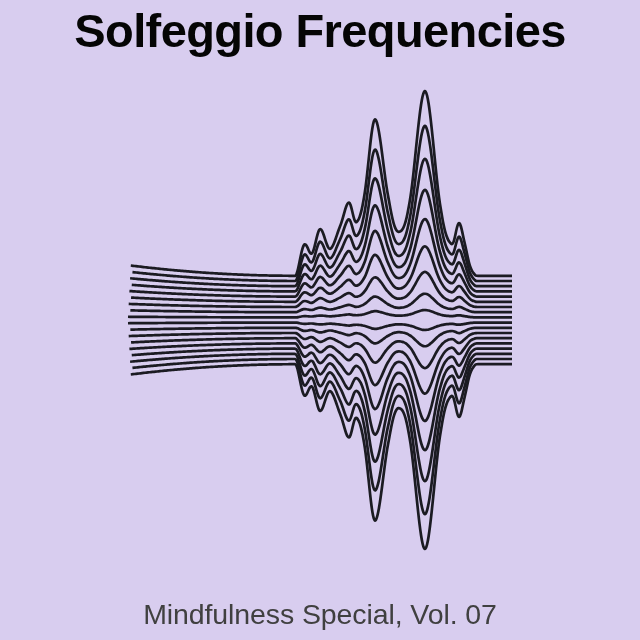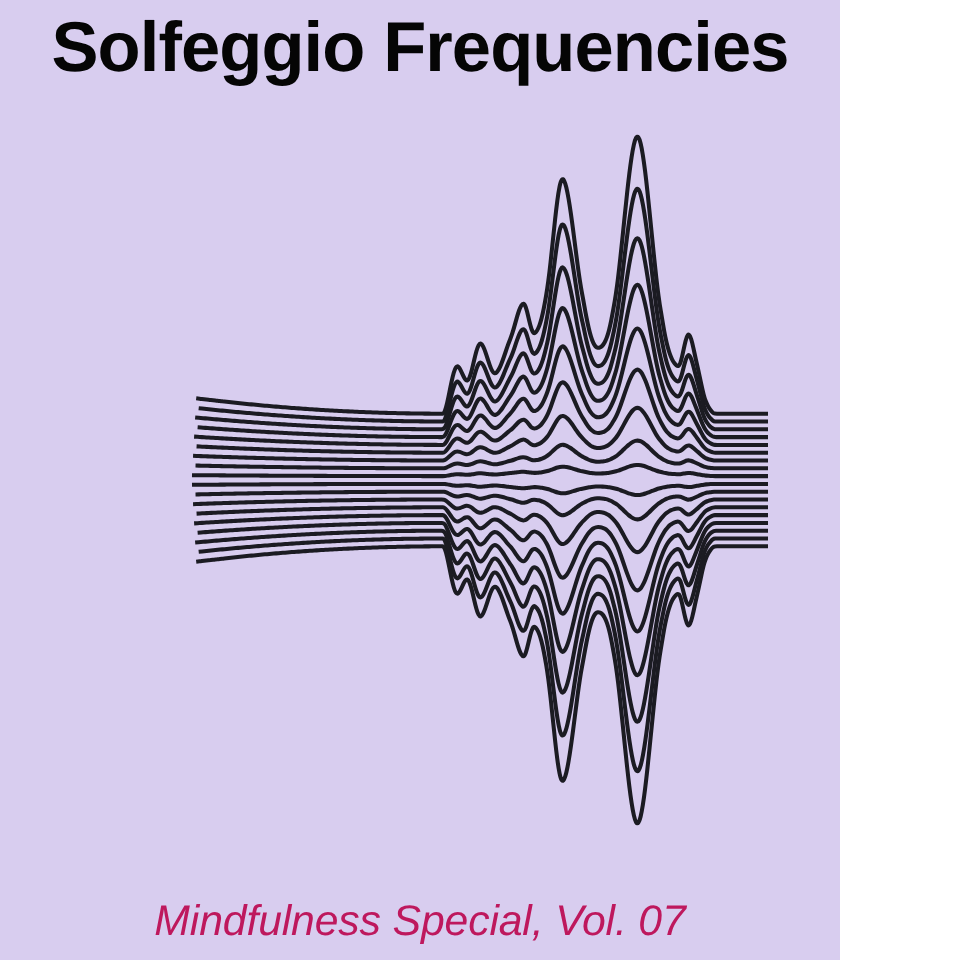--- a/index.html
+++ b/index.html
@@ -3,21 +3,21 @@
 <meta charset="utf-8">
 <title>Album Cover</title>
 <style>
   html, body {
     margin: 0;
     padding: 0;
     background: #ffffff;
   }
   #cover {
     position: relative;
-    width: 560px;
+    width: 640px;
     height: 640px;
     overflow: hidden;
     font-family: "Liberation Sans", sans-serif;
     background: #d8cdef;
   }
   #bg-layer {
     position: absolute;
     inset: 0;
     background: #d8cdef;
   }
@@ -40,23 +40,22 @@
     position: absolute;
     left: 0;
     right: 0;
     bottom: 10px;
     text-align: center;
     font-family: "Liberation Sans", sans-serif;
     font-weight: 400;
     font-size: 28.5px;
     letter-spacing: -0.1px;
     line-height: 1.1;
-    color: #be185d;
+    color: #404040;
     white-space: nowrap;
-    font-style: italic;
     -webkit-font-smoothing: antialiased;
   }
   #waveform-art {
     position: absolute;
     left: 0;
     top: 0;
     width: 640px;
     height: 640px;
   }
   #waveform-art path {

